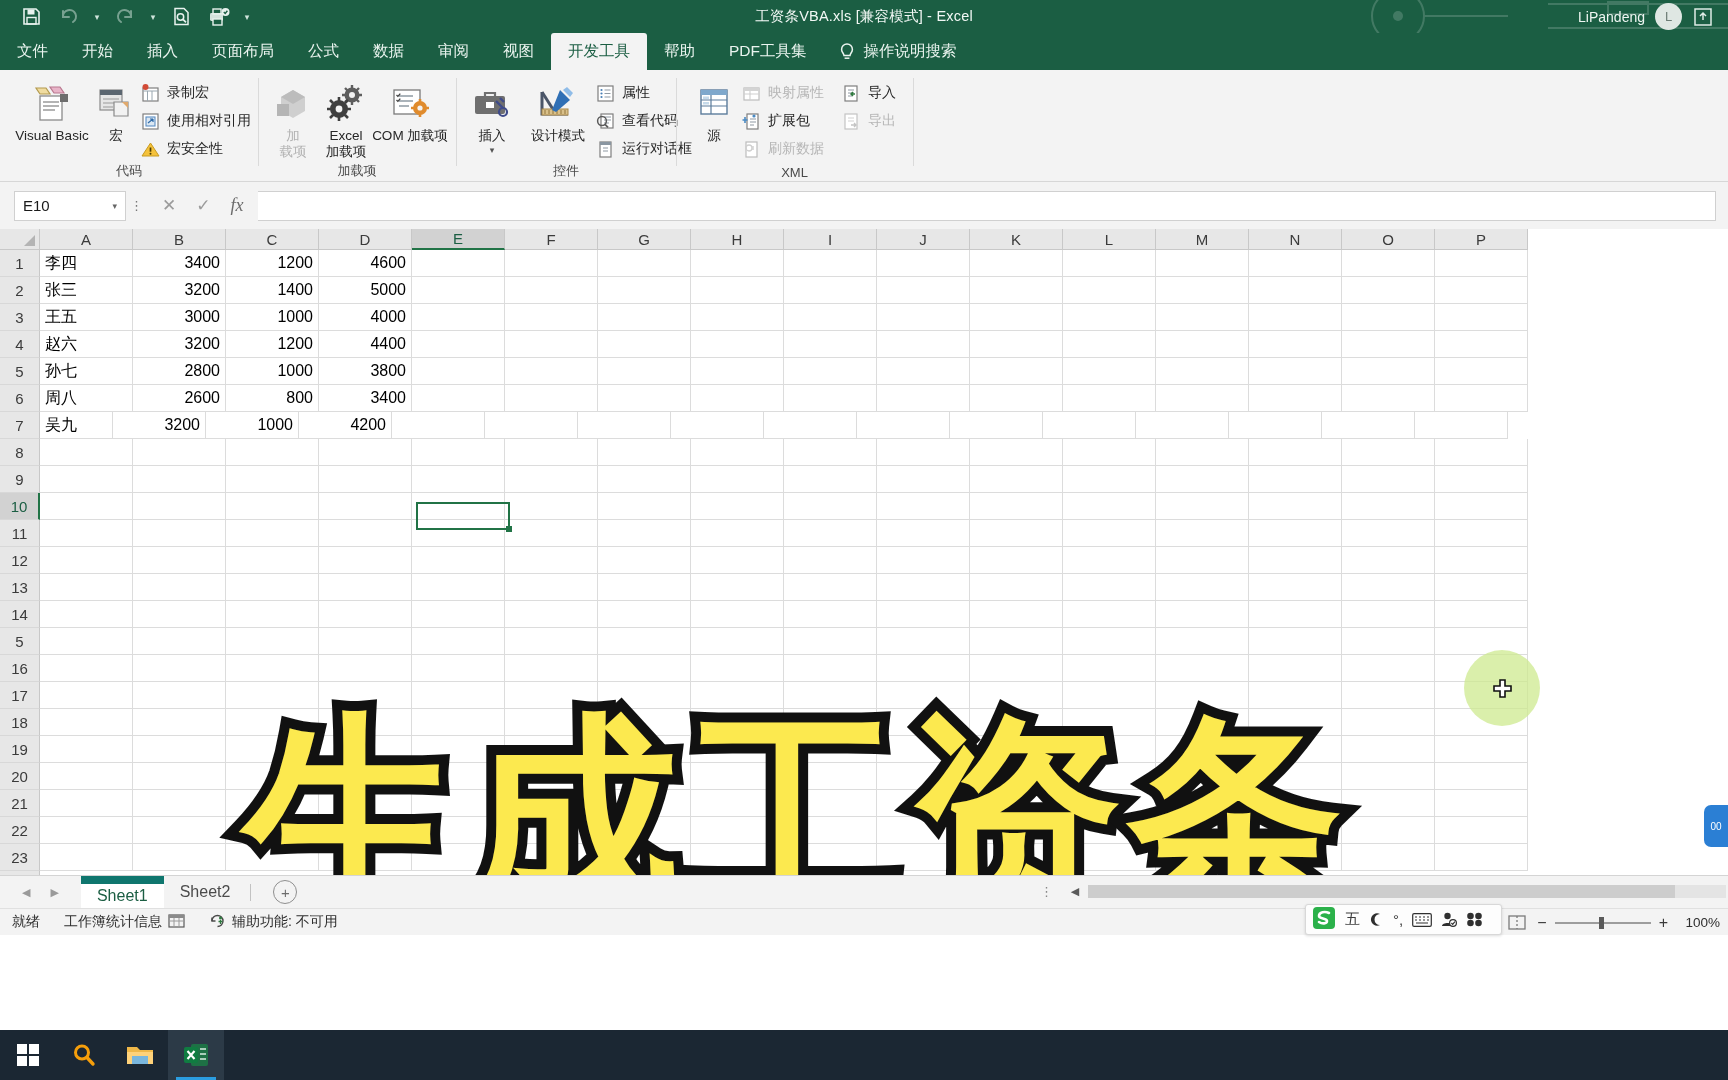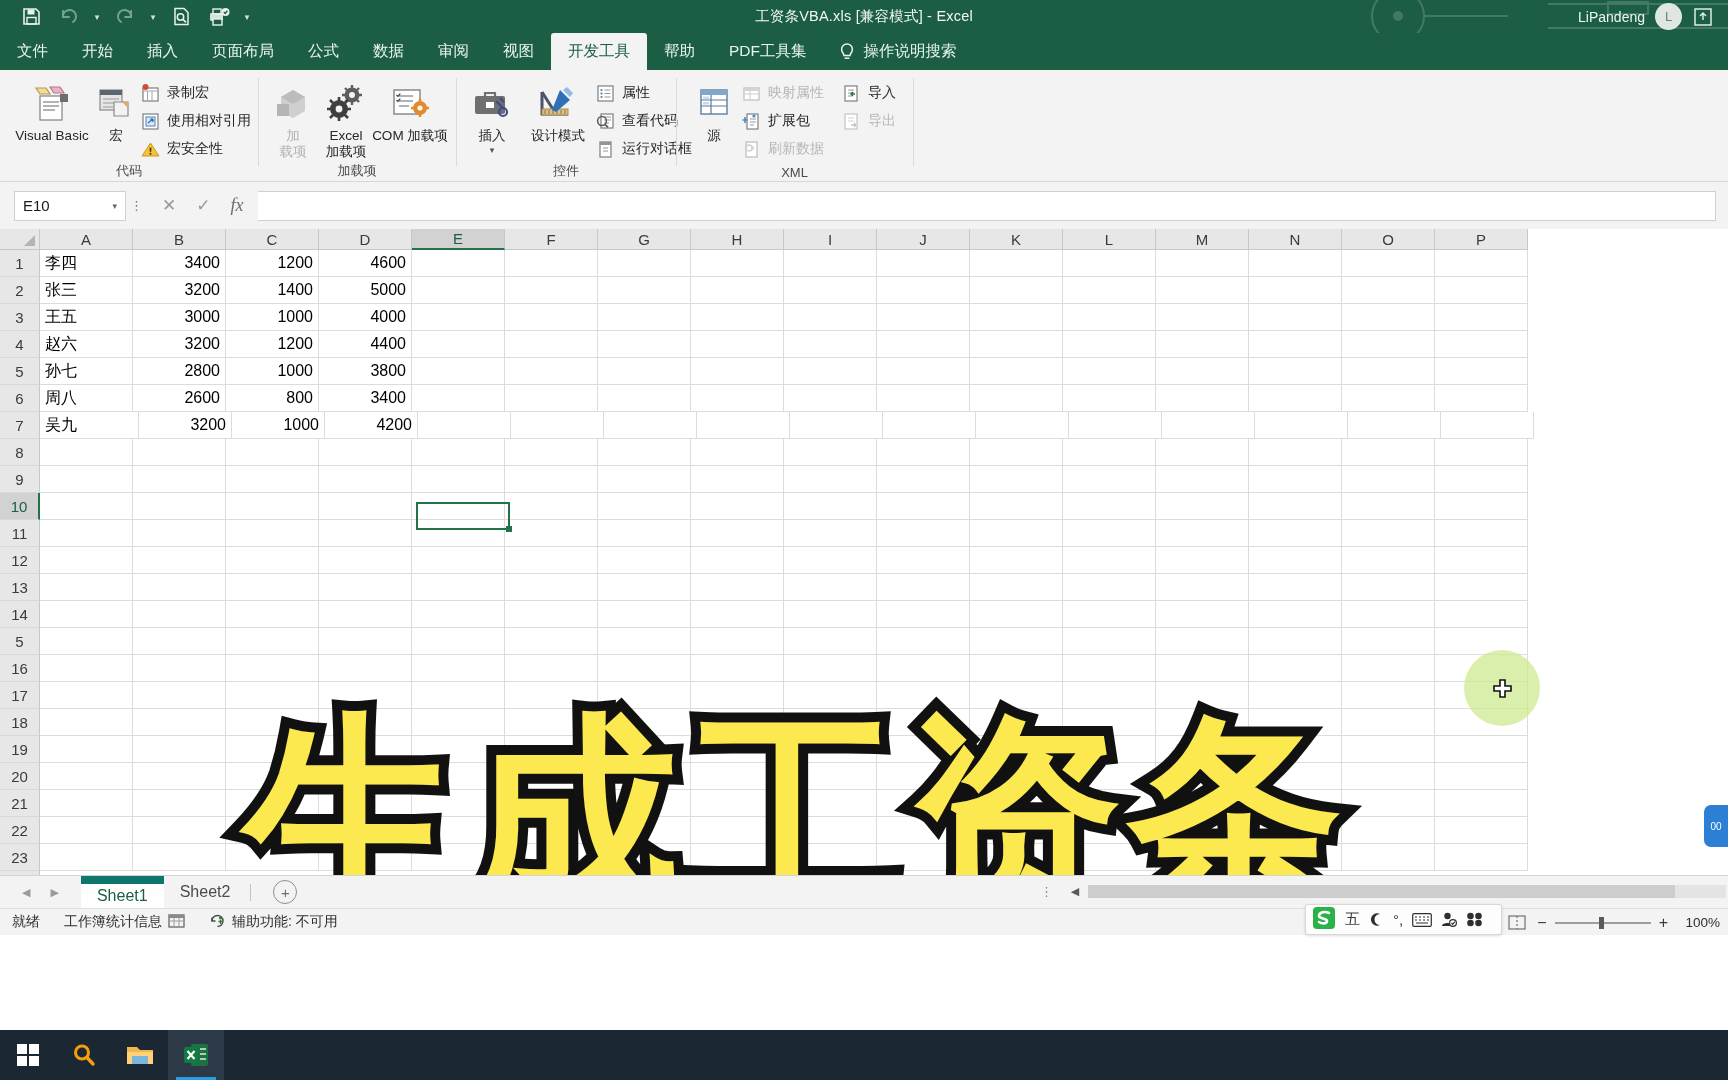--- a/index.html
+++ b/index.html
@@ -737,21 +737,21 @@
           <div class="cell" style="width: 93px; height: 27px;"></div>
           <div class="cell" style="width: 93px; height: 27px;"></div>
           <div class="cell" style="width: 93px; height: 27px;"></div>
           <div class="cell" style="width: 93px; height: 27px;"></div>
           <div class="cell" style="width: 93px; height: 27px;"></div>
           <div class="cell" style="width: 93px; height: 27px;"></div>
           <div class="cell" style="width: 93px; height: 27px;"></div>
           <div class="cell" style="width: 93px; height: 27px;"></div>
         </div>
         <div class="crow" style="height: 27px;">
-          <div class="cell" style="width: 99px; height: 27px;">吴九</div>
+          <div class="cell" style="width: 73px; height: 27px;">吴九</div>
           <div class="cell num" style="width: 93px; height: 27px;">3200</div>
           <div class="cell num" style="width: 93px; height: 27px;">1000</div>
           <div class="cell num" style="width: 93px; height: 27px;">4200</div>
           <div class="cell" style="width: 93px; height: 27px;"></div>
           <div class="cell" style="width: 93px; height: 27px;"></div>
           <div class="cell" style="width: 93px; height: 27px;"></div>
           <div class="cell" style="width: 93px; height: 27px;"></div>
           <div class="cell" style="width: 93px; height: 27px;"></div>
           <div class="cell" style="width: 93px; height: 27px;"></div>
           <div class="cell" style="width: 93px; height: 27px;"></div>

